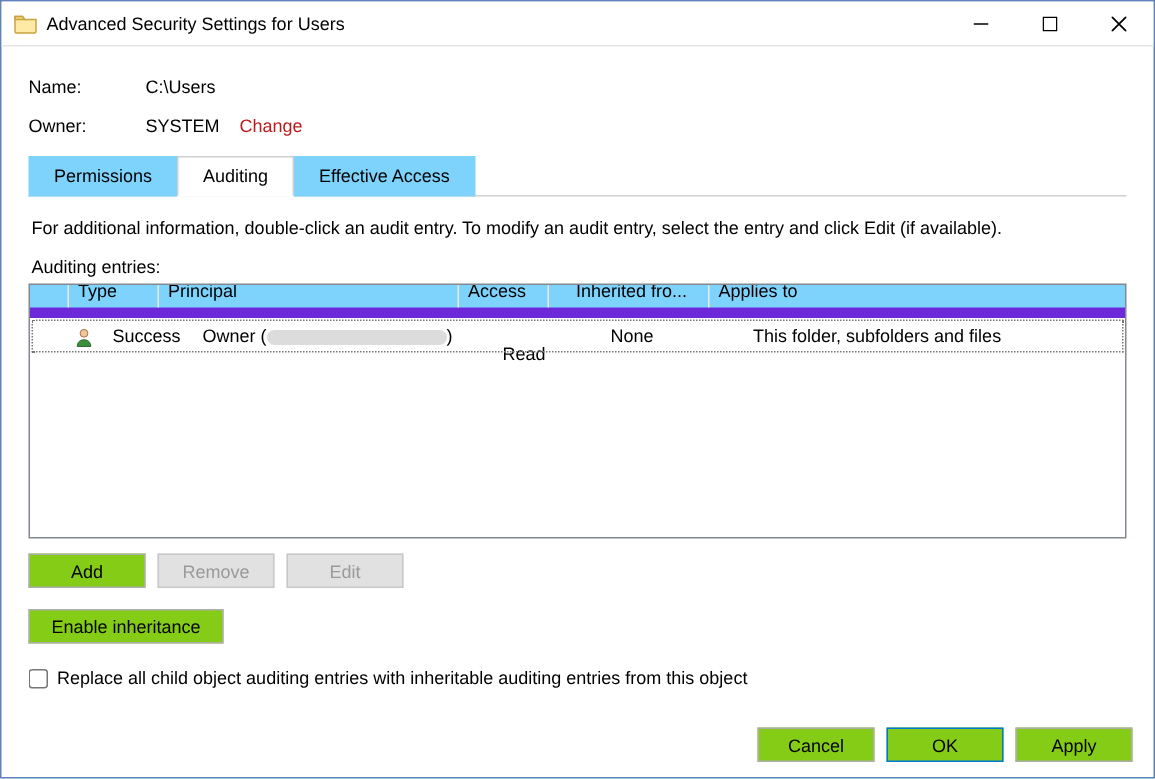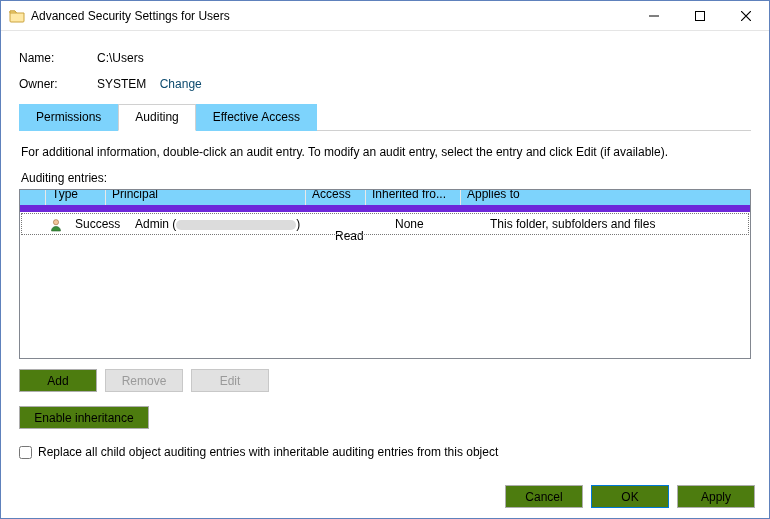--- a/index.html
+++ b/index.html
@@ -32,21 +32,21 @@
     width:46px; height:29px;
     display:flex; align-items:center; justify-content:center;
     color:#000;
   }
   .content {
     padding:14px 18px 10px 18px;
   }
   .kv { display:flex; margin:6px 0 12px 0; }
   .kv .label { width:78px; }
   .kv .value { }
-  .link { color:#0c4a6e; margin-left:10px; cursor:pointer; }
+  .link { color:#b91c1c; margin-left:10px; cursor:pointer; }
   .tabs {
     display:flex;
     border-bottom:1px solid #d0d0d0;
     margin-top:10px;
   }
   .tab {
     padding:5px 16px 6px 16px;
     border:1px solid transparent;
     border-bottom:none;
     background:#7dd3fc;
@@ -80,21 +80,21 @@
     padding:0 6px;
     overflow:hidden; white-space:nowrap; text-overflow:ellipsis;
     height:22px; line-height:22px;
     border-right:1px solid #e8e8e8;
   }
   .lv-head .col:last-child, .lv-row .col:last-child { border-right:none; }
   .col-icon   { width:26px; flex:0 0 26px; border-right:1px solid #e8e8e8; display:flex; align-items:center; justify-content:center;}
   .col-type   { width:60px;  flex:0 0 60px; }
   .col-princ  { width:200px; flex:0 0 200px; }
   .col-access { width:60px;  flex:0 0 60px;margin-top:24px; }
-  .col-inh    { width:95px; flex:0 0 95px; }
+  .col-inh    { width:95px; flex:0 0 95px;margin-left:12px; }
   .col-apply  { flex:1 1 auto; }
   .lv-row {
     display:flex;
     align-items:center;
     height:22px;
     outline:1px dotted #777;
     outline-offset:-1px;
     margin:1px;
     padding-left:22px;
   }
@@ -105,21 +105,21 @@
   .redact {
     display:inline-block;
     width:120px; height:10px;
     background:#dcdcdc;
     border-radius:5px;
     vertical-align:middle;
   }
   .btnrow { margin-top:10px; display:flex; gap:8px; }
   .btn {
     min-width:78px; height:23px;
-    background:#4d7c0f;
+    background:#84cc16;
     border:1px solid #adadad;
     font: inherit;
     padding:0 12px;
     cursor:default;
   }
   .btn[disabled] {
     color:#9a9a9a;
     background:#e1e1e1;
     border:1px solid #c8c8c8;
   }
@@ -201,21 +201,21 @@
       <div class="col col-icon">
         <span class="user-icon">
           <svg width="14" height="14" viewBox="0 0 14 14">
             <circle cx="7" cy="4.2" r="2.6" fill="#f2c59b" stroke="#9a6b3c" stroke-width="0.6"></circle>
             <path d="M2.5 13 c0-3 2-4.5 4.5-4.5 s4.5 1.5 4.5 4.5 Z" fill="#3a8f3a" stroke="#25602a" stroke-width="0.6"></path>
           </svg>
         </span>
       </div>
       <div class="col col-type">Success</div>
       <div class="col col-princ">
-        <span>Admin (</span><span class="redact"></span><span>)</span>
+        <span>Owner (</span><span class="redact"></span><span>)</span>
       </div>
       <div class="col col-access">Read</div>
       <div class="col col-inh">None</div>
       <div class="col col-apply">This folder, subfolders and files</div>
     </div>
   </div>
 
   <div class="btnrow">
     <button class="btn">Add</button>
     <button class="btn" disabled="">Remove</button>

